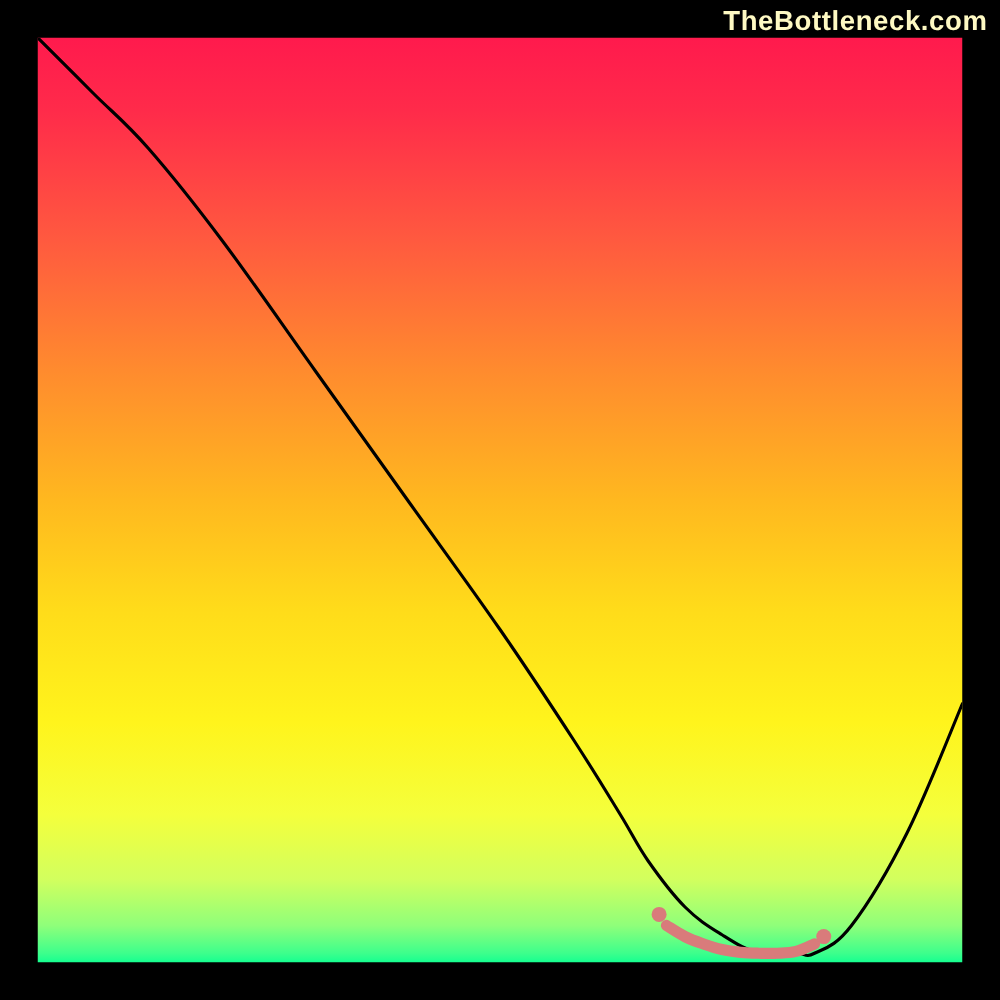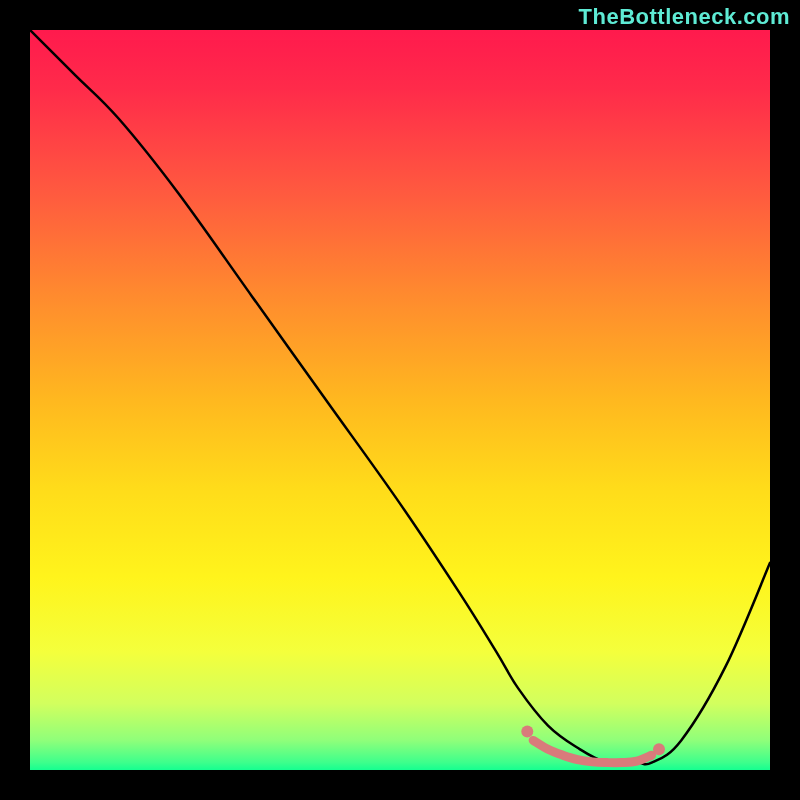--- a/index.html
+++ b/index.html
@@ -14,21 +14,21 @@
   .frame {
     position: relative;
     width: 800px;
     height: 800px;
     background: #000;
   }
   .watermark {
     position: absolute;
     top: 4px;
     right: 10px;
-    color: #5eead4;
+    color: #fef9c3;
     font-size: 22px;
     font-weight: bold;
     letter-spacing: 0.5px;
     z-index: 10;
   }
   .plot-area {
     position: absolute;
     left: 30px;
     top: 30px;
     width: 740px;

